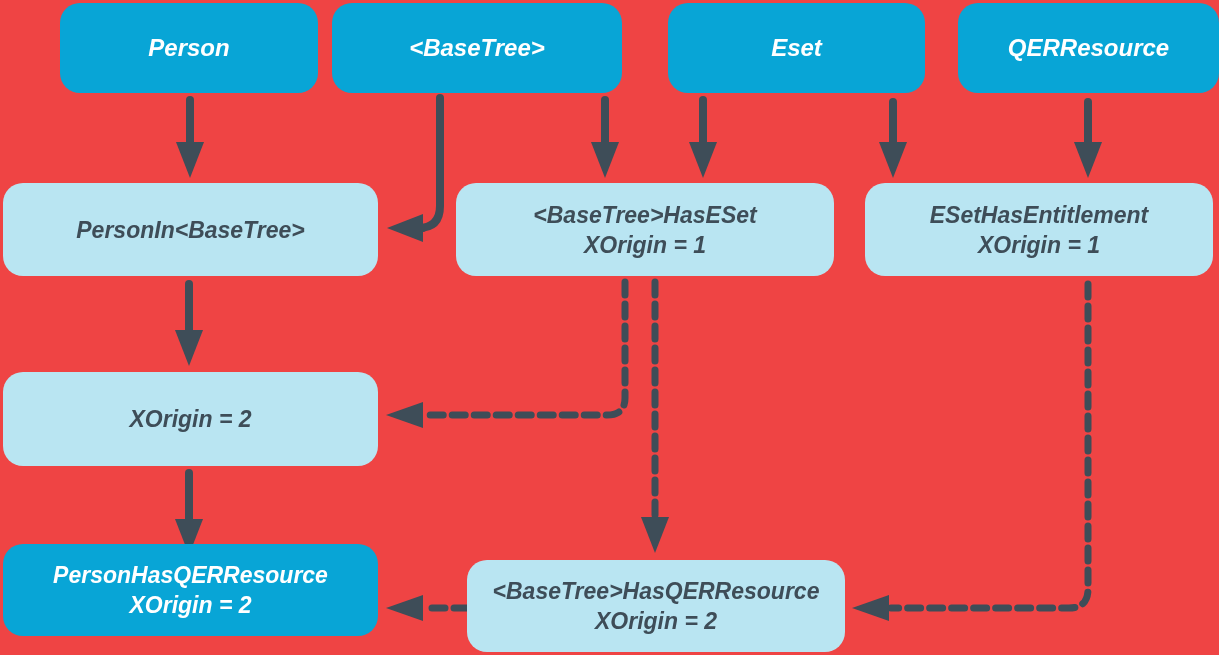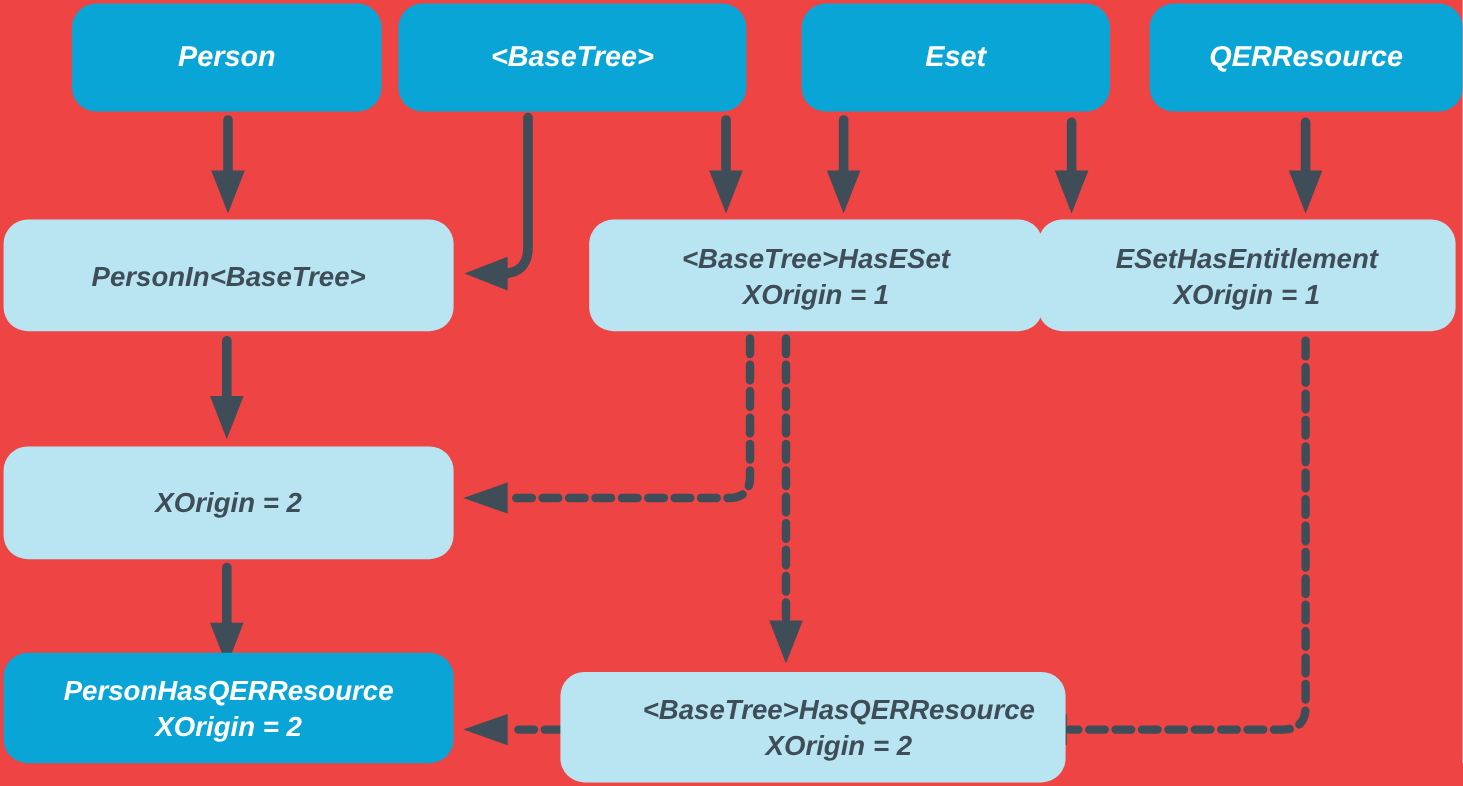--- a/index.html
+++ b/index.html
@@ -100,37 +100,37 @@
   </div>
 
   <div class="node dark top" style="left:958px; top:3px; width:261px; height:90px;">
     <span class="label">QERResource</span>
   </div>
 
   <div class="node light" style="left:3px; top:183px; width:375px; height:93px;">
     <span class="label">PersonIn&lt;BaseTree&gt;</span>
   </div>
 
-  <div class="node light" style="left:491px; top:183px; width:378px; height:93px;">
+  <div class="node light" style="left:456px; top:183px; width:378px; height:93px;">
     <span class="label">&lt;BaseTree&gt;HasESet</span>
     <span class="sublabel">XOrigin = 1</span>
   </div>
 
   <div class="node light" style="left:865px; top:183px; width:348px; height:93px;text-align:right;">
     <span class="label">ESetHasEntitlement</span>
     <span class="sublabel">XOrigin = 1</span>
   </div>
 
   <div class="node light" style="left:3px; top:372px; width:375px; height:94px;">
     <span class="sublabel">XOrigin = 2</span>
   </div>
 
   <div class="node dark" style="left:3px; top:544px; width:375px; height:92px;">
     <span class="label">PersonHasQERResource</span>
     <span class="sublabel">XOrigin = 2</span>
   </div>
 
-  <div class="node light" style="left:467px; top:560px; width:378px; height:92px;padding-left:43px;">
+  <div class="node light" style="left:467px; top:560px; width:378px; height:92px;">
     <span class="label">&lt;BaseTree&gt;HasQERResource</span>
     <span class="sublabel">XOrigin = 2</span>
   </div>
 
 </div>
 
 </body></html>

